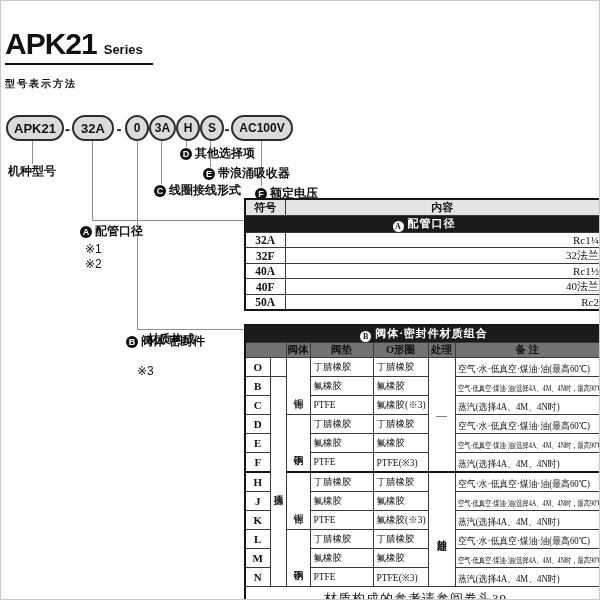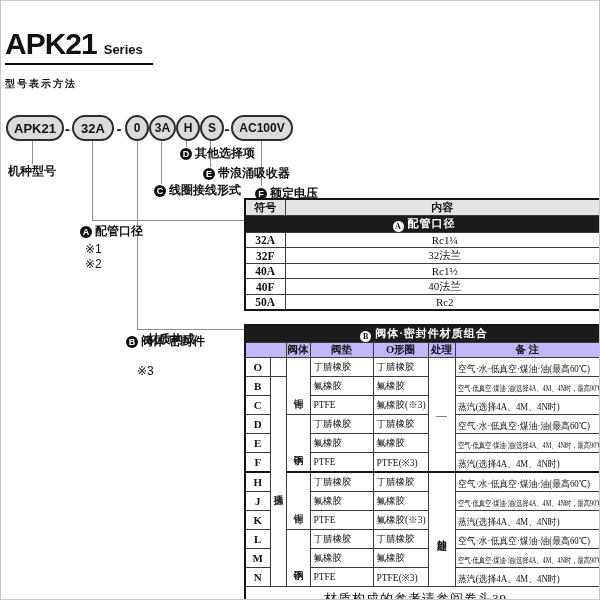--- a/index.html
+++ b/index.html
@@ -53,23 +53,23 @@
         border:2px solid #151515;font-family:Liberation Serif, serif;}
   #tableA{top:197px;} #tableB{top:323px;}
   td,th{border:1px solid #3a3a3a;box-sizing:border-box;padding:0;overflow:hidden;}
   tr.ghead th{background:#e4e4e4;font-size:11px;font-weight:bold;height:16px;}
   tr.bar td{background:#1b1b1b;color:#fff;height:15px;font-size:11px;font-weight:bold;
             text-align:center;padding-left:3px;letter-spacing:1px;}
   .wkey{display:inline-flex;width:11px;height:11px;border-radius:50%;background:#fff;color:#111;
         font-size:8px;font-weight:bold;justify-content:center;align-items:center;
         vertical-align:-2px;margin-right:4px;letter-spacing:0;}
   #tableA td.sym{text-align:center;font-weight:bold;font-size:11.5px;height:15px;}
-  #tableA td.val{text-align:center;padding-left:5px;font-size:11px;}
+  #tableA td.val{text-align:right;padding-left:5px;font-size:11px;}
   #tableB tr{height:15px;}
-  #tableB th{background:#c4b5fd;font-size:10.5px;font-weight:bold;height:15px;}
+  #tableB th{background:#737373;font-size:10.5px;font-weight:bold;height:15px;}
   td.bsym{text-align:center;font-weight:bold;font-size:11px;}
   td.vcell{text-align:center;vertical-align:middle;}
   .vtxt{writing-mode:vertical-rl;text-orientation:upright;display:inline-block;line-height:1;}
   .std{font-size:6.5px;} .opt{font-size:10px;} .metal{font-size:10px;} .oilfree{font-size:10px;letter-spacing:1px;}
   td.seat,td.oring{font-size:9.5px;padding-left:3px;white-space:nowrap;}
   td.treat{text-align:center;font-size:11px;}
   td.remark{padding-left:2px;white-space:nowrap;}
   .rk{display:inline-block;font-size:9.5px;transform:scaleX(0.93);transform-origin:0 50%;white-space:nowrap;}
   .rk.sm{font-size:8px;transform:scaleX(0.78);}
   tr.thick td{border-top:2px solid #151515;}

